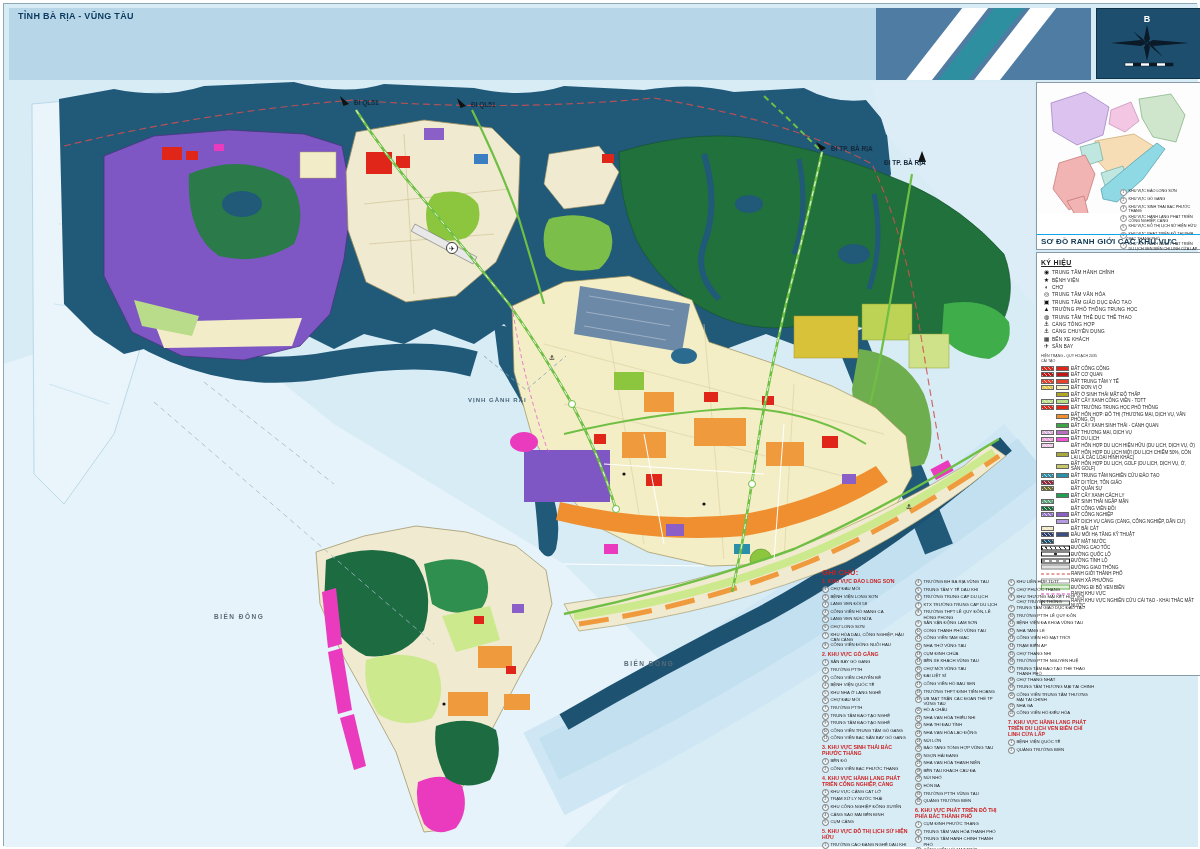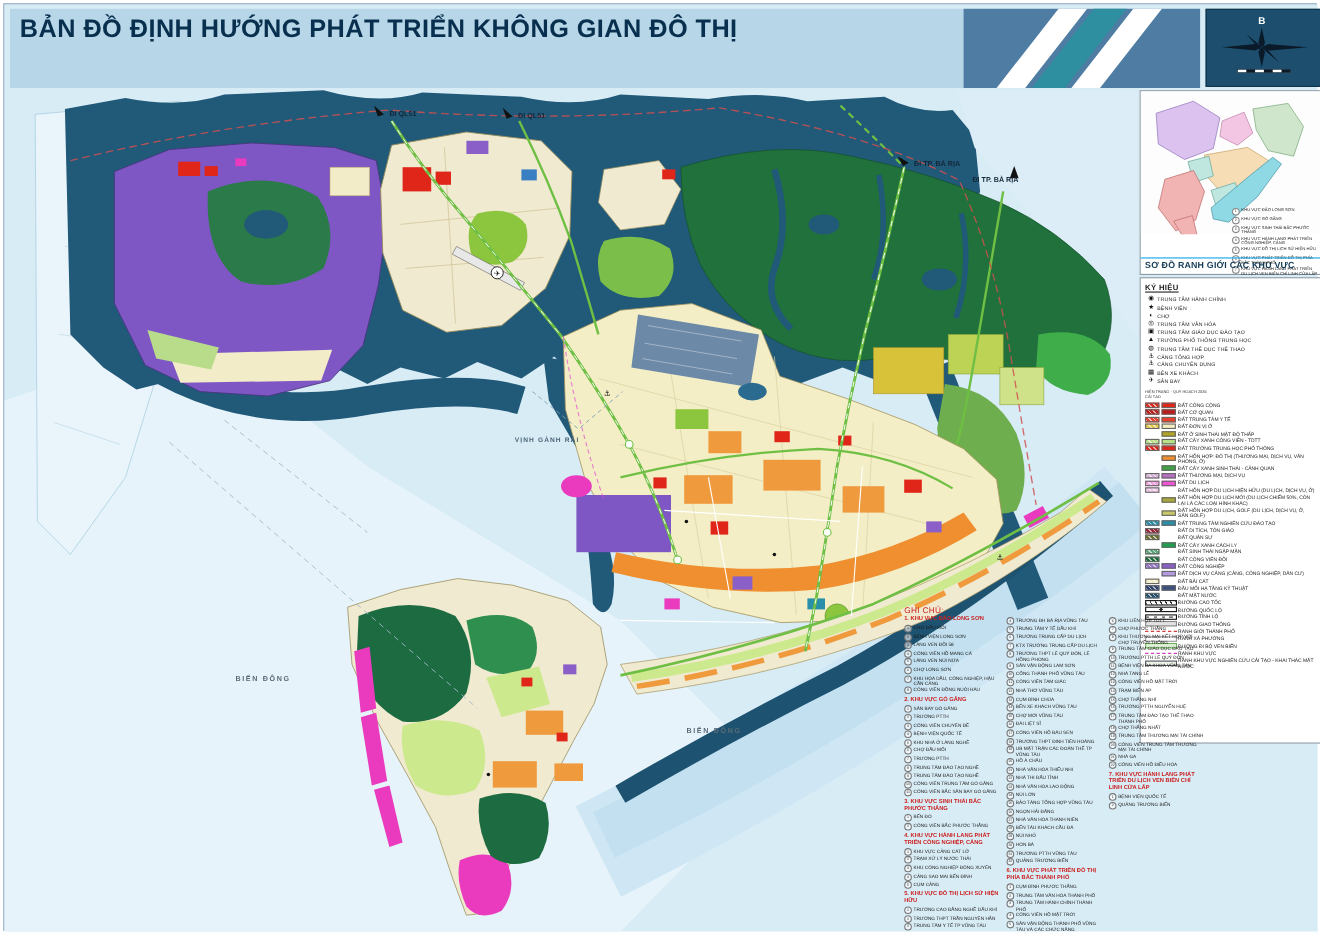--- a/index.html
+++ b/index.html
@@ -42,21 +42,21 @@
   .lsw.tinh-lo{display:block;background:#fff;border:.7px solid #111;background-image:repeating-linear-gradient(90deg,#333 0 3px,transparent 3px 7px);background-size:100% 1px;background-position:0 50%;background-repeat:repeat-x;}
   .lsw.giao-thong{display:block;background:#e2e2e2;border:.7px solid #888;}
   .lsw.ranh-tp{display:block;height:0;border-top:1.6px dashed #d04040;}
   .lsw.ranh-xa{display:block;background:#fff;border:.7px solid #999;}
   .lsw.di-bo{display:block;background:#dff2d8;border:.7px solid #6fae5a;}
   .lsw.ranh-kv{display:block;height:0;border-top:1.4px dashed #d040c0;}
   .lsw.ranh-nc{display:block;background:#eef6e8;border:.7px solid #556;}
 
   
   .notes{position:absolute;left:818px;top:546px;width:180px;}
-  .notes-title{font-size:7.5px;font-weight:normal;color:#cc2222;margin-bottom:2px;letter-spacing:.3px;}
+  .notes-title{font-size:7.5px;font-weight:bold;color:#cc2222;margin-bottom:2px;letter-spacing:.3px;margin-top:18px;}
   .notes-cols{column-count:2;column-gap:6px;height:292px;column-fill:auto;}
   .note-sec{margin-bottom:3px;}
   .note-sec-title{font-size:5.2px;font-weight:bold;color:#cc2222;margin-bottom:1px;line-height:1.15;}
   .note-item{display:flex;align-items:flex-start;margin-bottom:.6px;}
   .nnum{flex:0 0 5px;height:5px;border:.5px solid #777;border-radius:50%;font-size:3.2px;line-height:5px;text-align:center;color:#333;margin-right:1.5px;background:rgba(255,255,255,.6);}
   .ntxt{font-size:4.3px;line-height:1.2;color:#1a1a1a;}
 </style>
 </head>
 <body>
 
@@ -235,21 +235,21 @@
   </svg>
 
   <div class="hband">
     <div class="stripes">
       <div class="s" style="left:55px;width:26px;background:#fff;"></div>
       <div class="s" style="left:87px;width:30px;background:#2e8fa0;"></div>
       <div class="s" style="left:123px;width:26px;background:#fff;"></div>
     </div>
   </div>
   <div class="header">
-    <div class="h3">BẢN ĐỒ ĐỊNH HƯỚNG PHÁT TRIỂN KHÔNG GIAN ĐÔ THỊ</div>
+    <div class="h1">TỈNH BÀ RỊA - VŨNG TÀU</div>
   </div>
   <div class="nbox">
     <svg width="103" height="67" viewBox="0 0 103 67">
       <text x="50" y="13" font-size="9" font-weight="bold" fill="#fff" text-anchor="middle">B</text>
       <g>
         <polygon points="50,16 53,30 50,34 47,30" fill="#0a1a28"></polygon>
         <polygon points="50,52 53,38 50,34 47,38" fill="#0a1a28"></polygon>
         <polygon points="14,34 44,31 50,34 44,37" fill="#0a1a28"></polygon>
         <polygon points="92,34 56,31 50,34 56,37" fill="#0a1a28"></polygon>
         <polygon points="36,22 47,31 50,34 44,31" fill="#0a1a28"></polygon>

